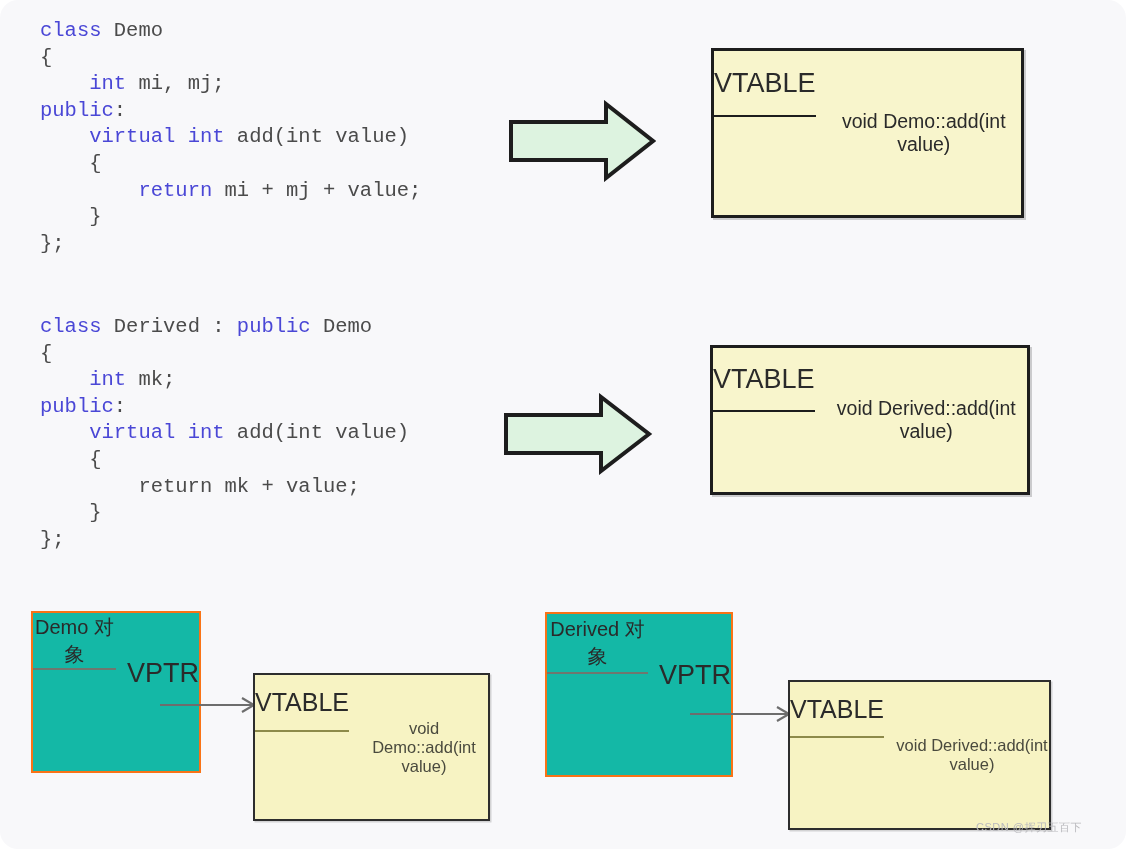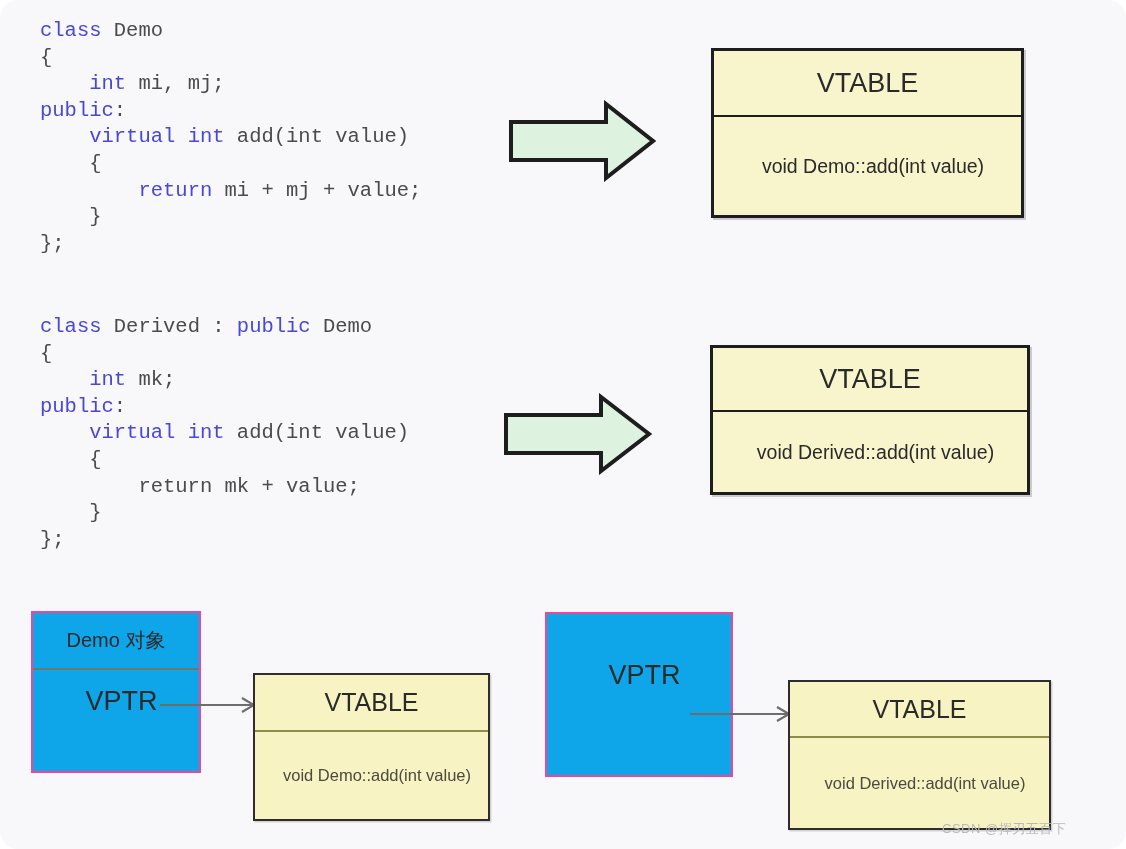--- a/index.html
+++ b/index.html
@@ -32,21 +32,21 @@
   .id { color: #4b4b4b; }
 
   
   .block-arrow { position: absolute; }
 
   
   .uml-box {
     position: absolute;
     box-sizing: border-box;
     display: flex;
-    flex-direction: column;
+    flex-direction: row;
   }
   .uml-head {
     box-sizing: border-box;
     display: flex;
     align-items: center;
     justify-content: center;
     text-align: center;
   }
   .uml-body {
     box-sizing: border-box;
@@ -77,40 +77,41 @@
     box-shadow: 1.5px 1.5px 0 rgba(0,0,0,0.15);
   }
   .vt-bot .uml-head {
     border-bottom: 2px solid #8d8a4a;
     color: #2a2a2a;
   }
   .vt-bot .uml-body { color: #4a4a3e; }
 
   
   .obj-box {
-    background: #0ea5e9;
-    border: 2px solid #ec4899;
+    background: #14b8a6;
+    border: 2px solid #f97316;
   }
   .obj-box .uml-head {
     border-bottom: 2px solid #6f776f;
     color: #2a2a2a;
   }
   .obj-box .uml-body { color: #2a2a2a; }
 
   
   .connector { position: absolute; }
 
   
   .watermark {
     position: absolute;
     font-family: "Liberation Sans", sans-serif;
-    font-size: 13px;
+    font-size: 11px;
     color: #b9b9bd;
     white-space: nowrap;
     letter-spacing: 0.5px;
+    margin-left: 34px;
   }
 </style>
 </head>
 <body>
 
 <div id="canvas">
 
   <div class="code-block" id="code-0" style="left:40px; top:18px;"><div class="code-line"><span class="kw">class</span><span class="id"> Demo</span></div><div class="code-line"><span class="id">{</span></div><div class="code-line"><span class="id">    </span><span class="kw">int</span><span class="id"> mi, mj;</span></div><div class="code-line"><span class="kw">public</span><span class="id">:</span></div><div class="code-line"><span class="id">    </span><span class="kw">virtual int</span><span class="id"> add(int value)</span></div><div class="code-line"><span class="id">    {</span></div><div class="code-line"><span class="id">        </span><span class="kw">return</span><span class="id"> mi + mj + value;</span></div><div class="code-line"><span class="id">    }</span></div><div class="code-line"><span class="id">};</span></div></div>
 
   <svg class="block-arrow" style="left:508px; top:100px;" width="148" height="82" viewBox="0 0 148 82">
@@ -142,20 +143,21 @@
     <line x1="0" y1="15" x2="92" y2="15" stroke="#6d6d6d" stroke-width="2.2"></line>
     <polyline points="82,8 94,15 82,22" fill="none" stroke="#6d6d6d" stroke-width="2.2"></polyline>
   </svg>
 
   <div class="uml-box vt-bot" style="left:253px; top:673px; width:237px; height:148px;">
     <div class="uml-head" style="height:57px; font-size:25px;">VTABLE</div>
     <div class="uml-body" style="font-size:16.5px;">void Demo::add(int  value)</div>
   </div>
 
   <div class="uml-box obj-box" style="left:545px; top:612px; width:188px; height:165px;">
+    <div class="uml-head" style="height:60px; font-size:20px;">Derived 对象</div>
     <div class="uml-body" style="font-size:27px; padding-bottom:38px;">VPTR</div>
   </div>
 
   <svg class="connector" style="left:690px; top:699px;" width="105" height="30" viewBox="0 0 105 30">
     <line x1="0" y1="15" x2="97" y2="15" stroke="#6d6d6d" stroke-width="2.2"></line>
     <polyline points="87,8 99,15 87,22" fill="none" stroke="#6d6d6d" stroke-width="2.2"></polyline>
   </svg>
 
   <div class="uml-box vt-bot" style="left:788px; top:680px; width:263px; height:150px;">
     <div class="uml-head" style="height:56px; font-size:25px;">VTABLE</div>

